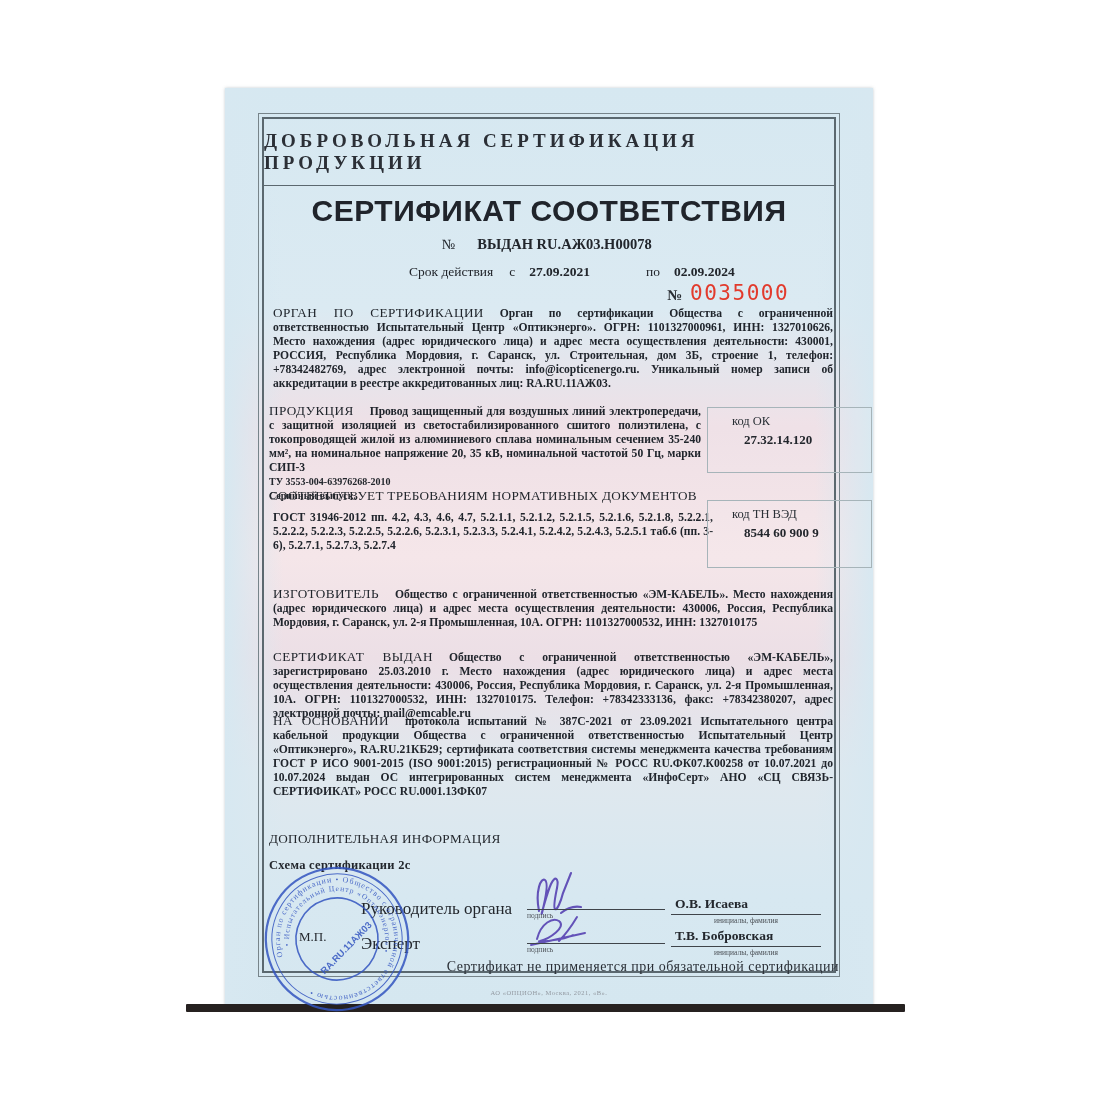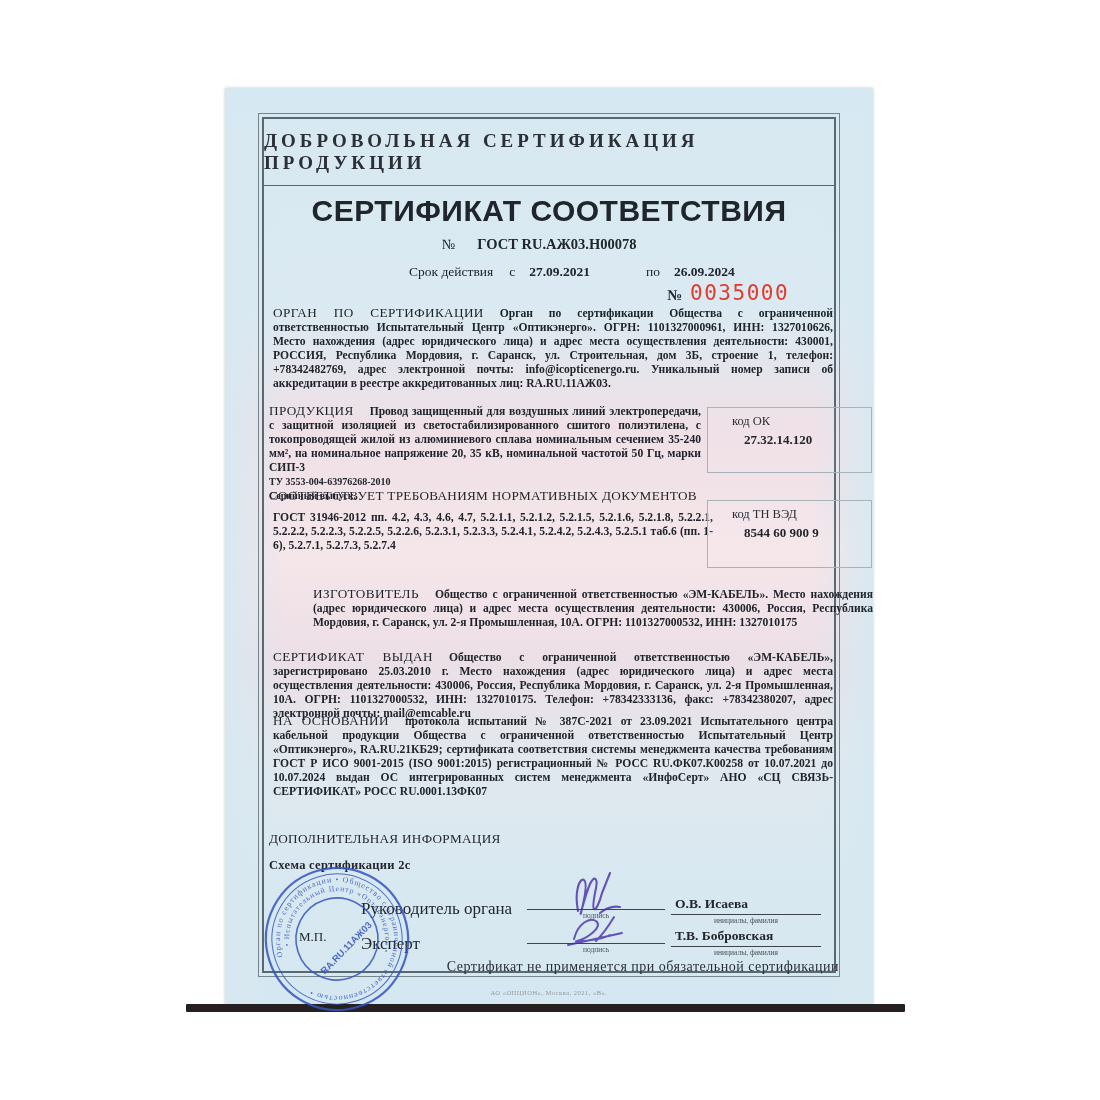--- a/index.html
+++ b/index.html
@@ -36,21 +36,21 @@
   .sec .lbl{font-weight:normal;font-size:13.2px;letter-spacing:.4px;margin-right:16px;}
   .narrow{width:432px;}
   .plainline{font-weight:bold;font-size:10px;line-height:14px;}
   .heading{position:absolute;left:10px;font-size:13.2px;letter-spacing:.3px;color:#23272d;}
   .codebox{position:absolute;left:448px;width:131px;border:1px solid #a6b4b9;padding:6px 8px 8px 24px;background:rgba(255,255,255,.06);}
   .codebox .clabel{font-size:12.5px;color:#2a3036;}
   .codebox .cval{font-weight:bold;font-size:13px;margin:3px 0 0 12px;}
   
   .mp{position:absolute;left:40px;top:803px;font-size:13px;color:#24282e;margin-top:12px;}
   .role{position:absolute;left:94px;font-size:17px;font-weight:normal;color:#23272d;margin-left:8px;}
-  .sigblock{position:absolute;width:138px;display:flex;flex-direction:column;align-items:center;}
+  .sigblock{position:absolute;width:138px;display:flex;flex-direction:column;align-items:flex-start;}
   .sigblock svg{margin-bottom:-8px;}
   .sigline{width:100%;border-bottom:1.2px solid #3f444a;}
   .cap{font-size:7.5px;color:#4a4f55;margin-top:1px;}
   .nameblock{position:absolute;left:412px;width:150px;display:flex;flex-direction:column;}
   .nameblock .nm{font-size:13.5px;font-weight:bold;color:#23272d;padding-left:4px;}
   .nameblock .sigline{margin-top:2px;}
   .nameblock .cap{align-self:center;}
   .note{position:absolute;left:0;right:0;top:845px;text-align:right;font-size:14px;letter-spacing:.5px;color:#2a2f36;}
   .printinfo{position:absolute;left:0;right:0;top:901px;text-align:center;font-size:6.5px;letter-spacing:.5px;color:#9298a0;}
   
@@ -64,25 +64,25 @@
 
     <div class="frame">
 
       <div class="band">
         <span>ДОБРОВОЛЬНАЯ СЕРТИФИКАЦИЯ ПРОДУКЦИИ</span>
       </div>
 
       <div class="title">СЕРТИФИКАТ СООТВЕТСТВИЯ</div>
 
       <div class="meta-number">
-        <span class="no">№</span><span class="val">ГОСТ RU.АЖ03.Н00078</span>
+        <span class="no">№</span><span class="val">ВЫДАН RU.АЖ03.Н00078</span>
       </div>
 
       <div class="meta-validity">
-        <span>Срок действия</span><span class="s1">с</span><span class="d">27.09.2021</span><span class="s2">по</span><span class="d">26.09.2024</span>
+        <span>Срок действия</span><span class="s1">с</span><span class="d">27.09.2021</span><span class="s2">по</span><span class="d">02.09.2024</span>
       </div>
 
       <div class="form-number">
         <span class="no">№</span><span class="digits">0035000</span>
       </div>
 
       <p class="sec" style="top:192px;">
         <span class="lbl">ОРГАН ПО СЕРТИФИКАЦИИ</span><span>Орган по сертификации Общества с ограниченной ответственностью Испытательный Центр «Оптикэнерго». ОГРН: 1101327000961, ИНН: 1327010626, Место нахождения (адрес юридического лица) и адрес места осуществления деятельности: 430001, РОССИЯ, Республика Мордовия, г. Саранск, ул. Строительная, дом 3Б, строение 1, телефон: +78342482769, адрес электронной почты: info@icopticenergo.ru. Уникальный номер записи об аккредитации в реестре аккредитованных лиц: RA.RU.11АЖ03.</span>
       </p>
 
@@ -94,28 +94,28 @@
         <div class="plainline">Серийный выпуск.</div>
       </div>
 
       <div class="codebox" style="top:293px;height:50px;">
         <div class="clabel">код ОК</div>
         <div class="cval">27.32.14.120</div>
       </div>
 
       <div class="heading" style="top:374px;">СООТВЕТСТВУЕТ ТРЕБОВАНИЯМ НОРМАТИВНЫХ ДОКУМЕНТОВ</div>
 
-      <p class="sec narrow" style="top:397px;width:440px;">ГОСТ 31946-2012 пп. 4.2, 4.3, 4.6, 4.7, 5.2.1.1, 5.2.1.2, 5.2.1.5, 5.2.1.6, 5.2.1.8, 5.2.2.1, 5.2.2.2, 5.2.2.3, 5.2.2.5, 5.2.2.6, 5.2.3.1, 5.2.3.3, 5.2.4.1, 5.2.4.2, 5.2.4.3, 5.2.5.1 таб.6 (пп. 1-6), 5.2.7.1, 5.2.7.3, 5.2.7.4</p>
+      <p class="sec narrow" style="top:397px;width:440px;">ГОСТ 31946-2012 пп. 4.2, 4.3, 4.6, 4.7, 5.2.1.1, 5.2.1.2, 5.2.1.5, 5.2.1.6, 5.2.1.8, 5.2.2.1, 5.2.2.2, 5.2.2.3, 5.2.2.5, 5.2.2.6, 5.2.3.1, 5.2.3.3, 5.2.4.1, 5.2.4.2, 5.2.4.3, 5.2.5.1 таб.6 (пп. 3-6), 5.2.7.1, 5.2.7.3, 5.2.7.4</p>
 
       <div class="codebox" style="top:386px;height:52px;">
         <div class="clabel">код ТН ВЭД</div>
         <div class="cval">8544 60 900 9</div>
       </div>
 
-      <p class="sec" style="top:473px;margin-left:40px;">
+      <p class="sec" style="top:473px;">
         <span class="lbl">ИЗГОТОВИТЕЛЬ</span><span>Общество с ограниченной ответственностью «ЭМ-КАБЕЛЬ». Место нахождения (адрес юридического лица) и адрес места осуществления деятельности: 430006, Россия, Республика Мордовия, г. Саранск, ул. 2-я Промышленная, 10А. ОГРН: 1101327000532, ИНН: 1327010175</span>
       </p>
 
       <p class="sec" style="top:536px;">
         <span class="lbl">СЕРТИФИКАТ ВЫДАН</span><span>Общество с ограниченной ответственностью «ЭМ-КАБЕЛЬ», зарегистрировано 25.03.2010 г. Место нахождения (адрес юридического лица) и адрес места осуществления деятельности: 430006, Россия, Республика Мордовия, г. Саранск, ул. 2-я Промышленная, 10А. ОГРН: 1101327000532, ИНН: 1327010175. Телефон: +78342333136, факс: +78342380207, адрес электронной почты: mail@emcable.ru</span>
       </p>
 
       <p class="sec" style="top:600px;">
         <span class="lbl">НА ОСНОВАНИИ</span><span>протокола испытаний № 387С-2021 от 23.09.2021 Испытательного центра кабельной продукции Общества с ограниченной ответственностью Испытательный Центр «Оптикэнерго», RA.RU.21КБ29; сертификата соответствия системы менеджмента качества требованиям ГОСТ Р ИСО 9001-2015 (ISO 9001:2015) регистрационный № РОСС RU.ФК07.К00258 от 10.07.2021 до 10.07.2024 выдан ОС интегрированных систем менеджмента «ИнфоСерт» АНО «СЦ СВЯЗЬ-СЕРТИФИКАТ» РОСС RU.0001.13ФК07</span>
       </p>

